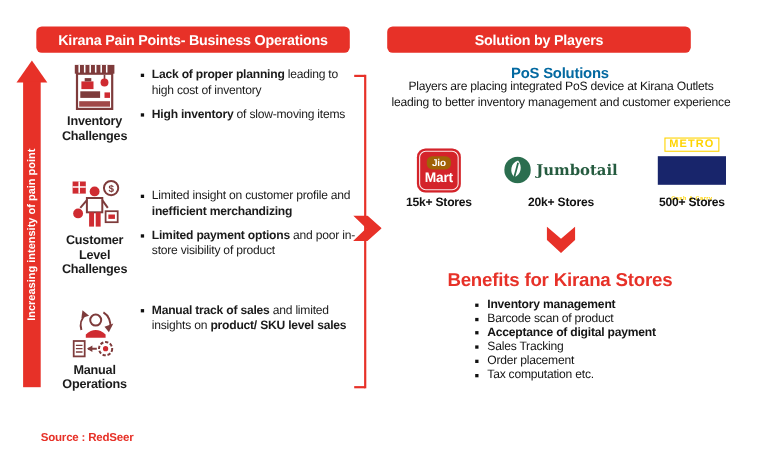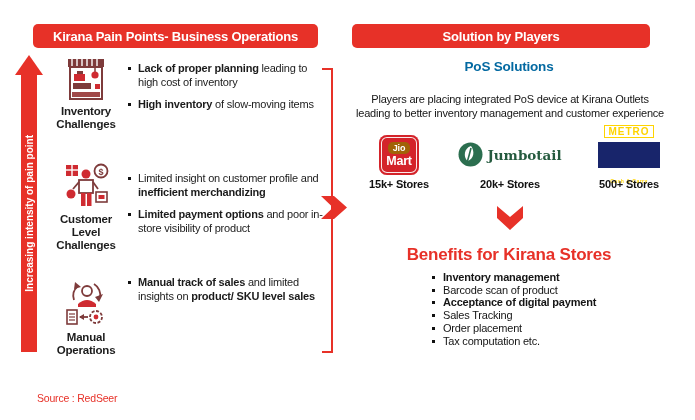--- a/index.html
+++ b/index.html
@@ -3,21 +3,21 @@
 <meta charset="utf-8">
 <style>
   html,body{margin:0;padding:0;background:#fff;}
   .canvas{position:relative;width:695px;height:420px;background:#ffffff;overflow:hidden;
           font-family:"Liberation Sans",sans-serif;color:#1b1b1b;letter-spacing:-0.2px;}
 
   
   .hdr{position:absolute;top:24px;height:24px;background:#e73128;border-radius:5px;color:#fff;
        font-weight:bold;font-size:13px;display:flex;align-items:center;justify-content:center;}
   .hdr-left{left:33px;width:285px;}
-  .hdr-right{left:352px;width:298px;}
+  .hdr-right{left:352px;width:276px;}
 
   
   .v-arrow-bar{position:absolute;left:21px;top:74px;width:16px;height:278px;background:#e73128;
                display:flex;align-items:center;justify-content:center;}
   .v-arrow-head{position:absolute;left:15px;top:55px;width:0;height:0;
                 border-left:14px solid transparent;border-right:14px solid transparent;
                 border-bottom:20px solid #e73128;}
   .v-arrow-text{writing-mode:vertical-rl;transform:rotate(180deg);color:#fff;font-weight:bold;
                 font-size:10px;white-space:nowrap;letter-spacing:0;}
 
@@ -37,21 +37,21 @@
   
   .bracket-line{position:absolute;left:331px;top:68px;width:2px;height:285px;background:#e73128;}
   .bracket-cap{position:absolute;left:322px;width:10px;height:2px;background:#e73128;}
   .cap-top{top:68px;} .cap-bot{top:351px;}
   .mid-chevron{position:absolute;left:321px;top:196px;}
   .down-chevron{position:absolute;left:497px;top:206px;}
 
   
   .pos-title{position:absolute;left:352px;top:59px;width:314px;text-align:center;color:#0369a1;
              font-weight:bold;font-size:13.5px;}
-  .pos-desc{position:absolute;left:356px;top:92px;width:308px;text-align:center;font-size:11px;
+  .pos-desc{position:absolute;left:356px;top:72px;width:308px;text-align:center;font-size:11px;
             line-height:14px;color:#151515;}
 
   .pcol{position:absolute;top:133px;text-align:center;}
   .pcol-1{left:357px;width:84px;} .pcol-2{left:462px;width:96px;} .pcol-3{left:587px;width:84px;}
   .logo-wrap{height:43px;display:flex;align-items:center;justify-content:center;}
   .stores{font-weight:bold;font-size:11px;color:#111;margin-top:2px;}
 
   .jio-logo{width:40px;height:40px;background:#d4232a;border-radius:8px;display:flex;flex-direction:column;
             align-items:center;justify-content:center;box-shadow:inset 0 0 0 2px #d4232a,inset 0 0 0 3px rgba(255,255,255,.9);}
   .jio-badge{background:#a16207;color:#fff;font-size:9px;font-weight:bold;padding:1px 5px;border-radius:5px;line-height:10px;}
@@ -66,21 +66,21 @@
                padding:0 3px;line-height:11px;}
   .metro-sub{color:#ffd400;font-size:5px;font-weight:bold;letter-spacing:.5px;margin-top:1px;line-height:5px;}
 
   .benefits-title{position:absolute;left:352px;top:245px;width:314px;text-align:center;color:#e73128;
                   font-weight:bold;font-size:17px;}
   .benefits-list{position:absolute;left:431px;top:271px;margin:0;padding:0;list-style:none;
                  font-size:11px;line-height:12.7px;color:#151515;}
   .benefits-list li{position:relative;padding-left:12px;}
   .benefits-list li::before{content:"";position:absolute;left:1px;top:5px;width:3px;height:3px;background:#111;}
 
-  .source{position:absolute;left:37px;top:392px;color:#e73128;font-weight:normal;font-size:10.5px;}
+  .source{position:absolute;left:37px;top:392px;color:#e73128;font-weight:bold;font-size:10.5px;}
 </style>
 </head>
 <body>
 
 <div class="canvas">
 
   <div class="hdr hdr-left">Kirana Pain Points- Business Operations</div>
   <div class="hdr hdr-right">Solution by Players</div>
 
   <div class="v-arrow-head"></div>

